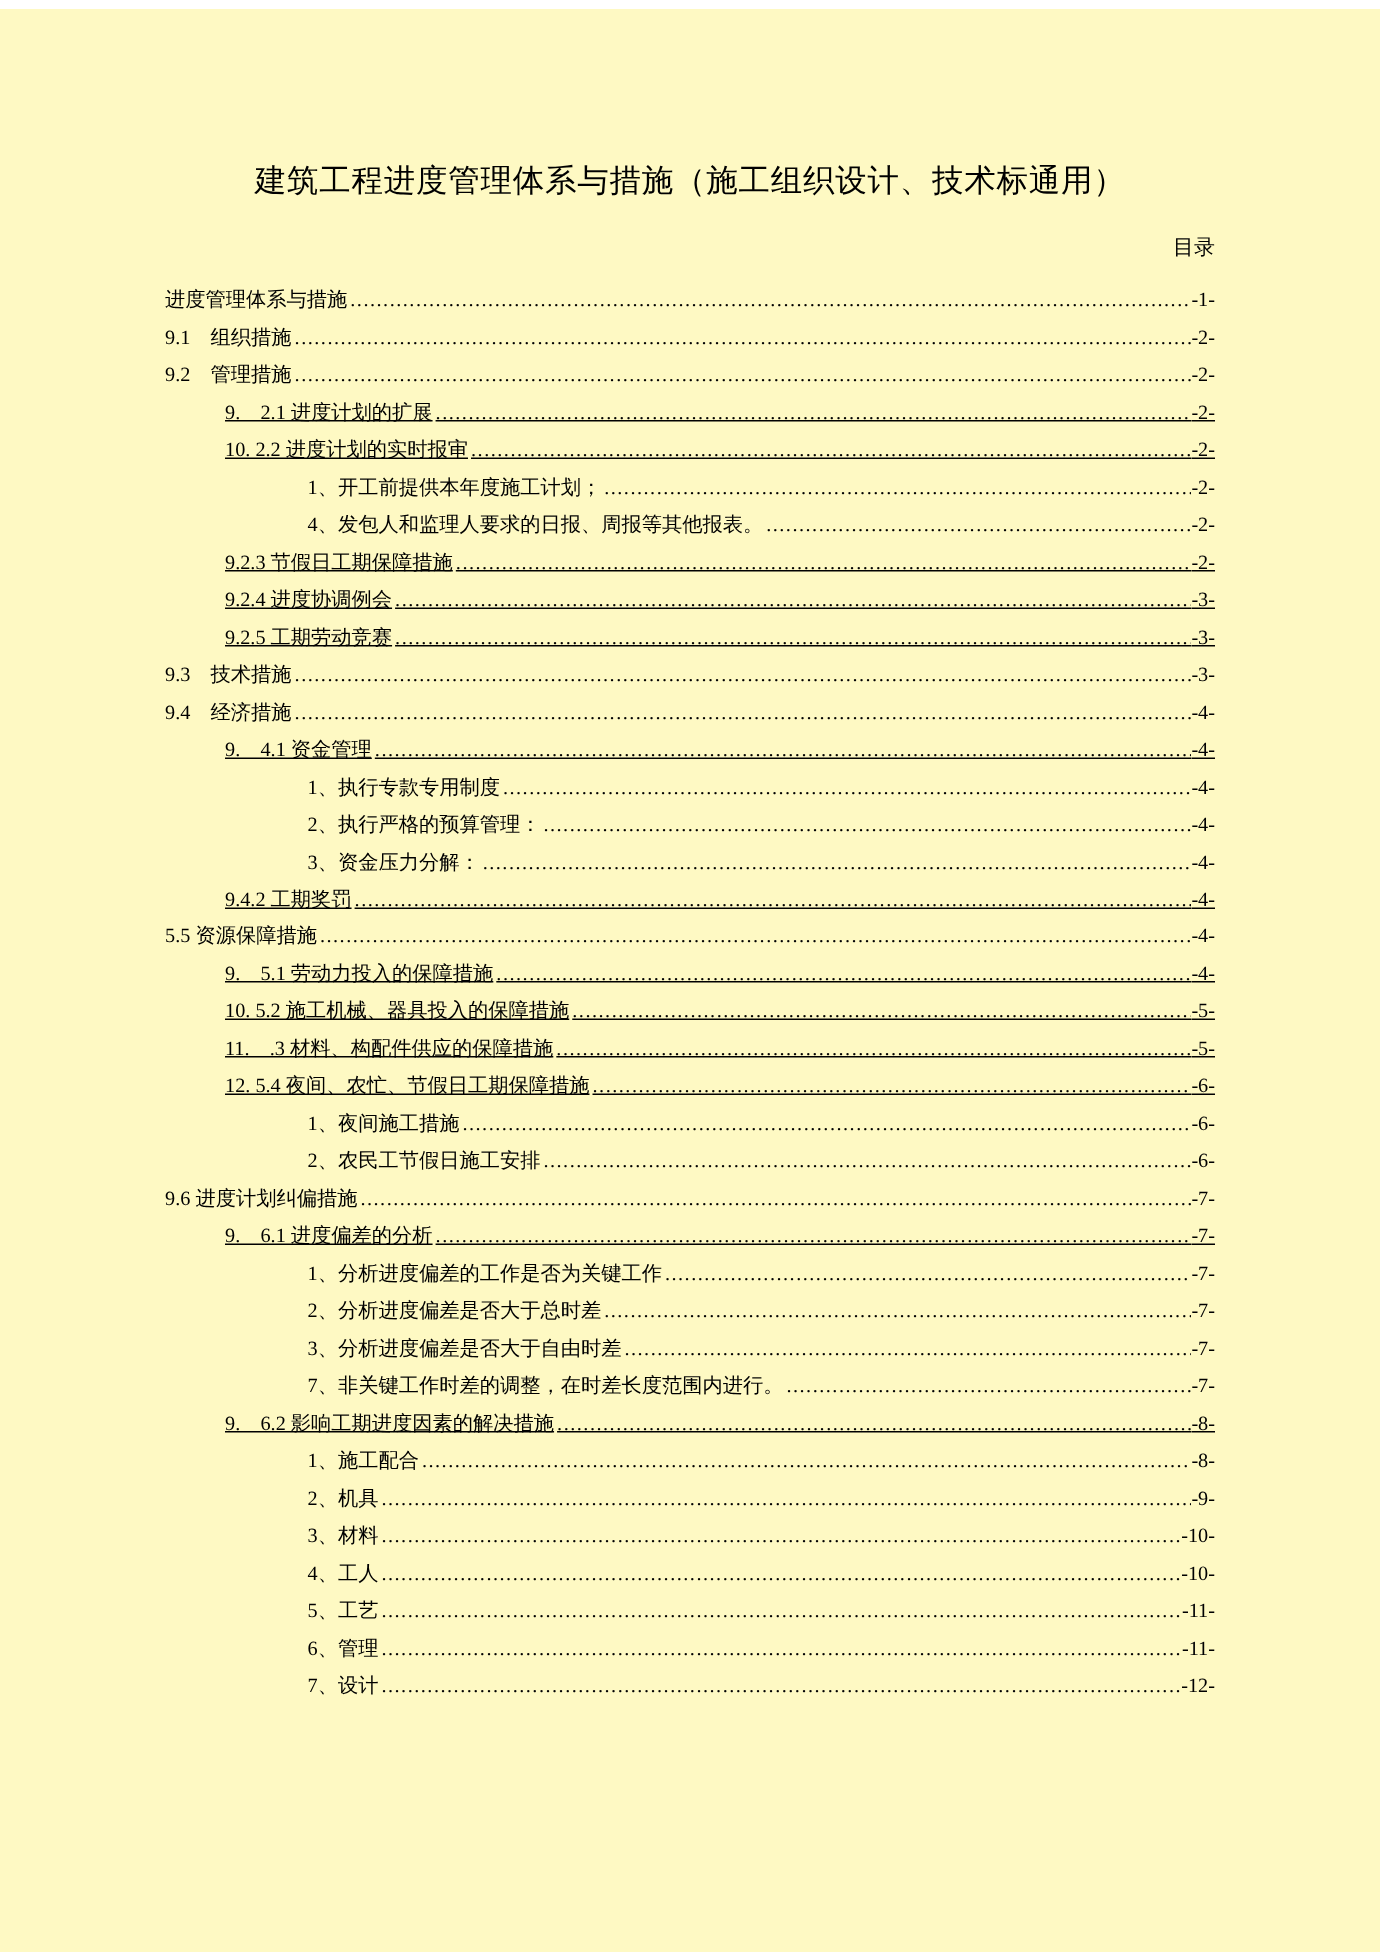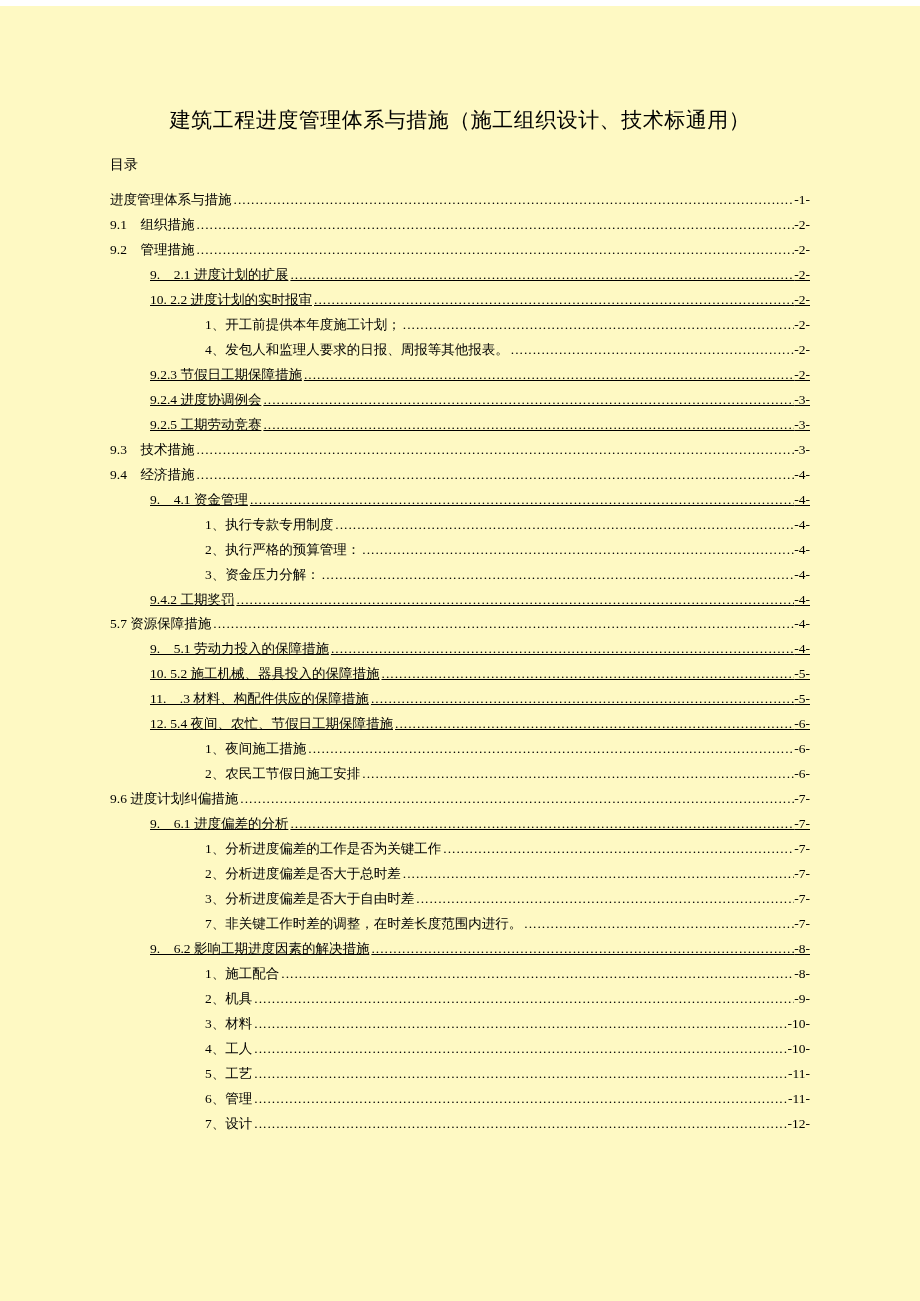--- a/index.html
+++ b/index.html
@@ -18,21 +18,21 @@
     background: #fef9c3;
   }
   .doc-title {
     text-align: center;
     font-size: 21px;
     font-weight: normal;
     margin-bottom: 22px;
     letter-spacing: 0.5px;
   }
   .toc-label {
-    text-align: left;
+    text-align: right;
     font-size: 14px;
     margin-bottom: 14px;
   }
   .toc {
     font-size: 13.5px;
     line-height: 1.85;
   }
   .toc-row {
     display: flex;
     align-items: baseline;
@@ -144,21 +144,21 @@
         <span class="toc-left">3、资金压力分解：</span>
         <span class="toc-dots"></span>
         <span class="toc-page">-4-</span>
       </div>
       <div class="toc-row ind1">
         <span class="toc-left">9.4.2 工期奖罚</span>
         <span class="toc-dots"></span>
         <span class="toc-page">-4-</span>
       </div>
       <div class="toc-row ind0">
-        <span class="toc-left">5.7 资源保障措施</span>
+        <span class="toc-left">5.5 资源保障措施</span>
         <span class="toc-dots"></span>
         <span class="toc-page">-4-</span>
       </div>
       <div class="toc-row ind1">
         <span class="toc-left">9.　5.1 劳动力投入的保障措施</span>
         <span class="toc-dots"></span>
         <span class="toc-page">-4-</span>
       </div>
       <div class="toc-row ind1">
         <span class="toc-left">10. 5.2 施工机械、器具投入的保障措施</span>

